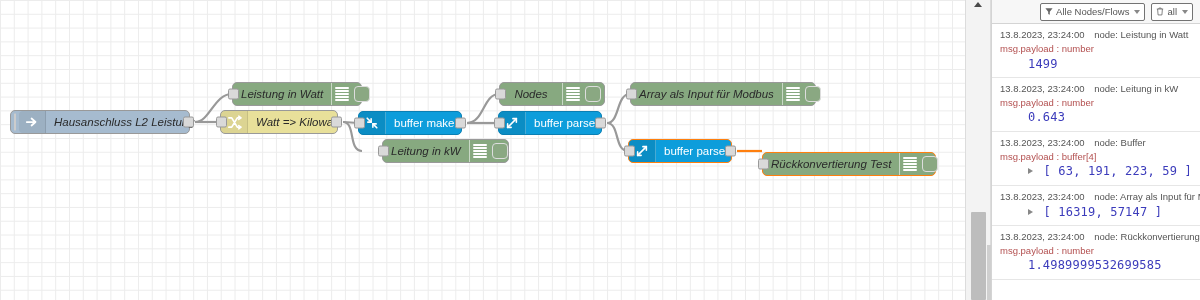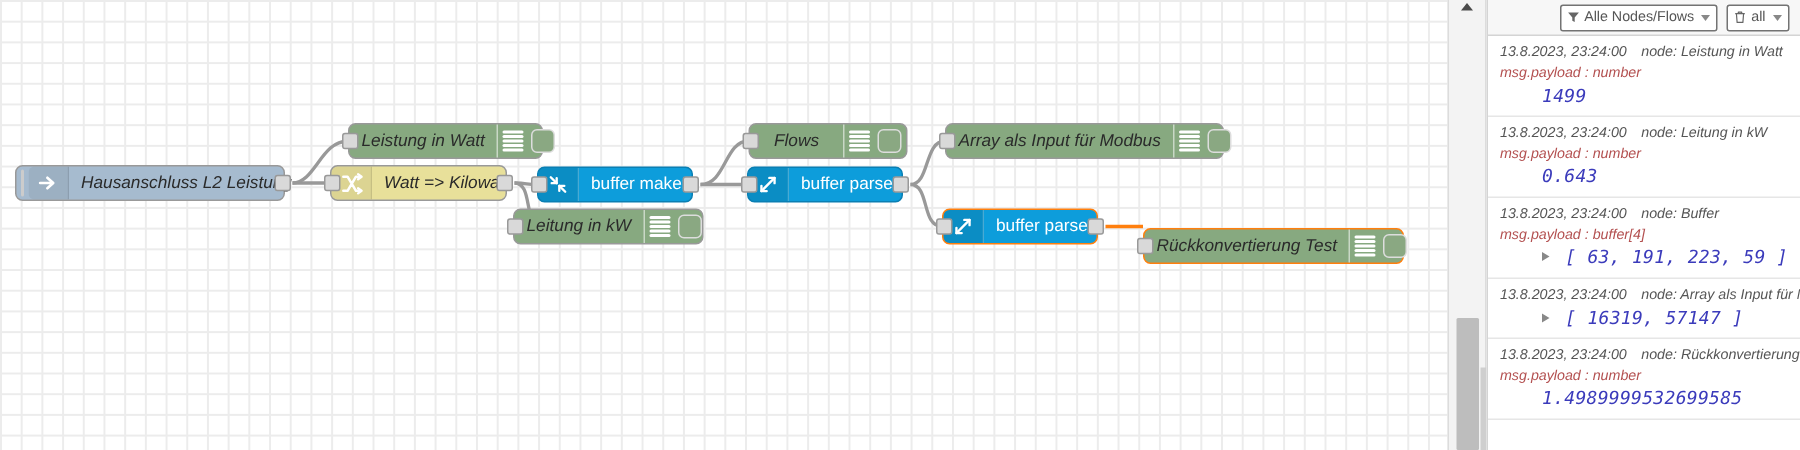--- a/index.html
+++ b/index.html
@@ -126,21 +126,20 @@
     border-left: 3px solid transparent; border-right: 3px solid transparent;
     border-top: 4px solid #888;
   }
 
   #dbg-list { flex: 1 1 auto; overflow: hidden; background: #fff; }
   .dbg-msg {
     border-bottom: 1px solid #e6e6e6;
     padding: 4px 6px 4px 8px;
     font-size: 9.5px;
     line-height: 1.45;
-    font-style: italic;
   }
   .dbg-head { color: #4a4a4a; white-space: nowrap; }
   .dbg-head .ts { color: #555; }
   .dbg-head .src { margin-left: 7px; color: #555; }
   .dbg-topic { color: #b35050; font-size: 9.5px; }
   .dbg-value {
     color: #3b3bbb; font-family: "DejaVu Sans Mono", monospace;
     font-size: 12px; padding-left: 4px; letter-spacing: .2px; margin-left: 24px;
   }
   .dbg-value .expander {
@@ -235,21 +234,21 @@
         <svg class="fn-icon" viewBox="0 0 16 16" aria-hidden="true">
           <path d="M2 3h3l6 10h3M2 13h3l6-10h3" fill="none" stroke="#fff" stroke-width="1.8" stroke-linecap="round" stroke-linejoin="round"></path>
           <path d="M12.5 1.2 15 3l-2.5 1.8M12.5 11.2 15 13l-2.5 1.8" fill="none" stroke="#fff" stroke-width="1.6" stroke-linecap="round" stroke-linejoin="round"></path>
         </svg>
       </div>
       <div class="label">Watt =&gt; Kilowatt</div>
       <span class="port in"></span>
       <span class="port out"></span>
     </div>
 
-    <div class="node n-debug" style="left:342px; top:139px; width:127px;">
+    <div class="node n-debug" style="left:382px; top:139px; width:127px;">
       <div class="label">Leitung in kW</div>
       <div class="dbg-tail">
         <div class="dbg-lines">
           <i></i>
             <i></i>
             <i></i>
             <i></i>
             <i></i>
         </div>
         <div class="dbg-btn"></div>
@@ -263,21 +262,21 @@
           <path d="M2.5 2.5 7 7M13.5 13.5 9 9" fill="none" stroke="#fff" stroke-width="1.8" stroke-linecap="round"></path>
           <path d="M7 3.2 7 7 3.2 7M9 12.8 9 9 12.8 9" fill="none" stroke="#fff" stroke-width="1.8" stroke-linecap="round" stroke-linejoin="round"></path>
         </svg>
       </div>
       <div class="label plain">buffer maker</div>
       <span class="port in"></span>
       <span class="port out"></span>
     </div>
 
     <div class="node n-debug" style="left:499px; top:82px; width:106px;">
-      <div class="label">Flows</div>
+      <div class="label">Nodes</div>
       <div class="dbg-tail">
         <div class="dbg-lines">
           <i></i>
             <i></i>
             <i></i>
             <i></i>
             <i></i>
         </div>
         <div class="dbg-btn"></div>
       </div>

